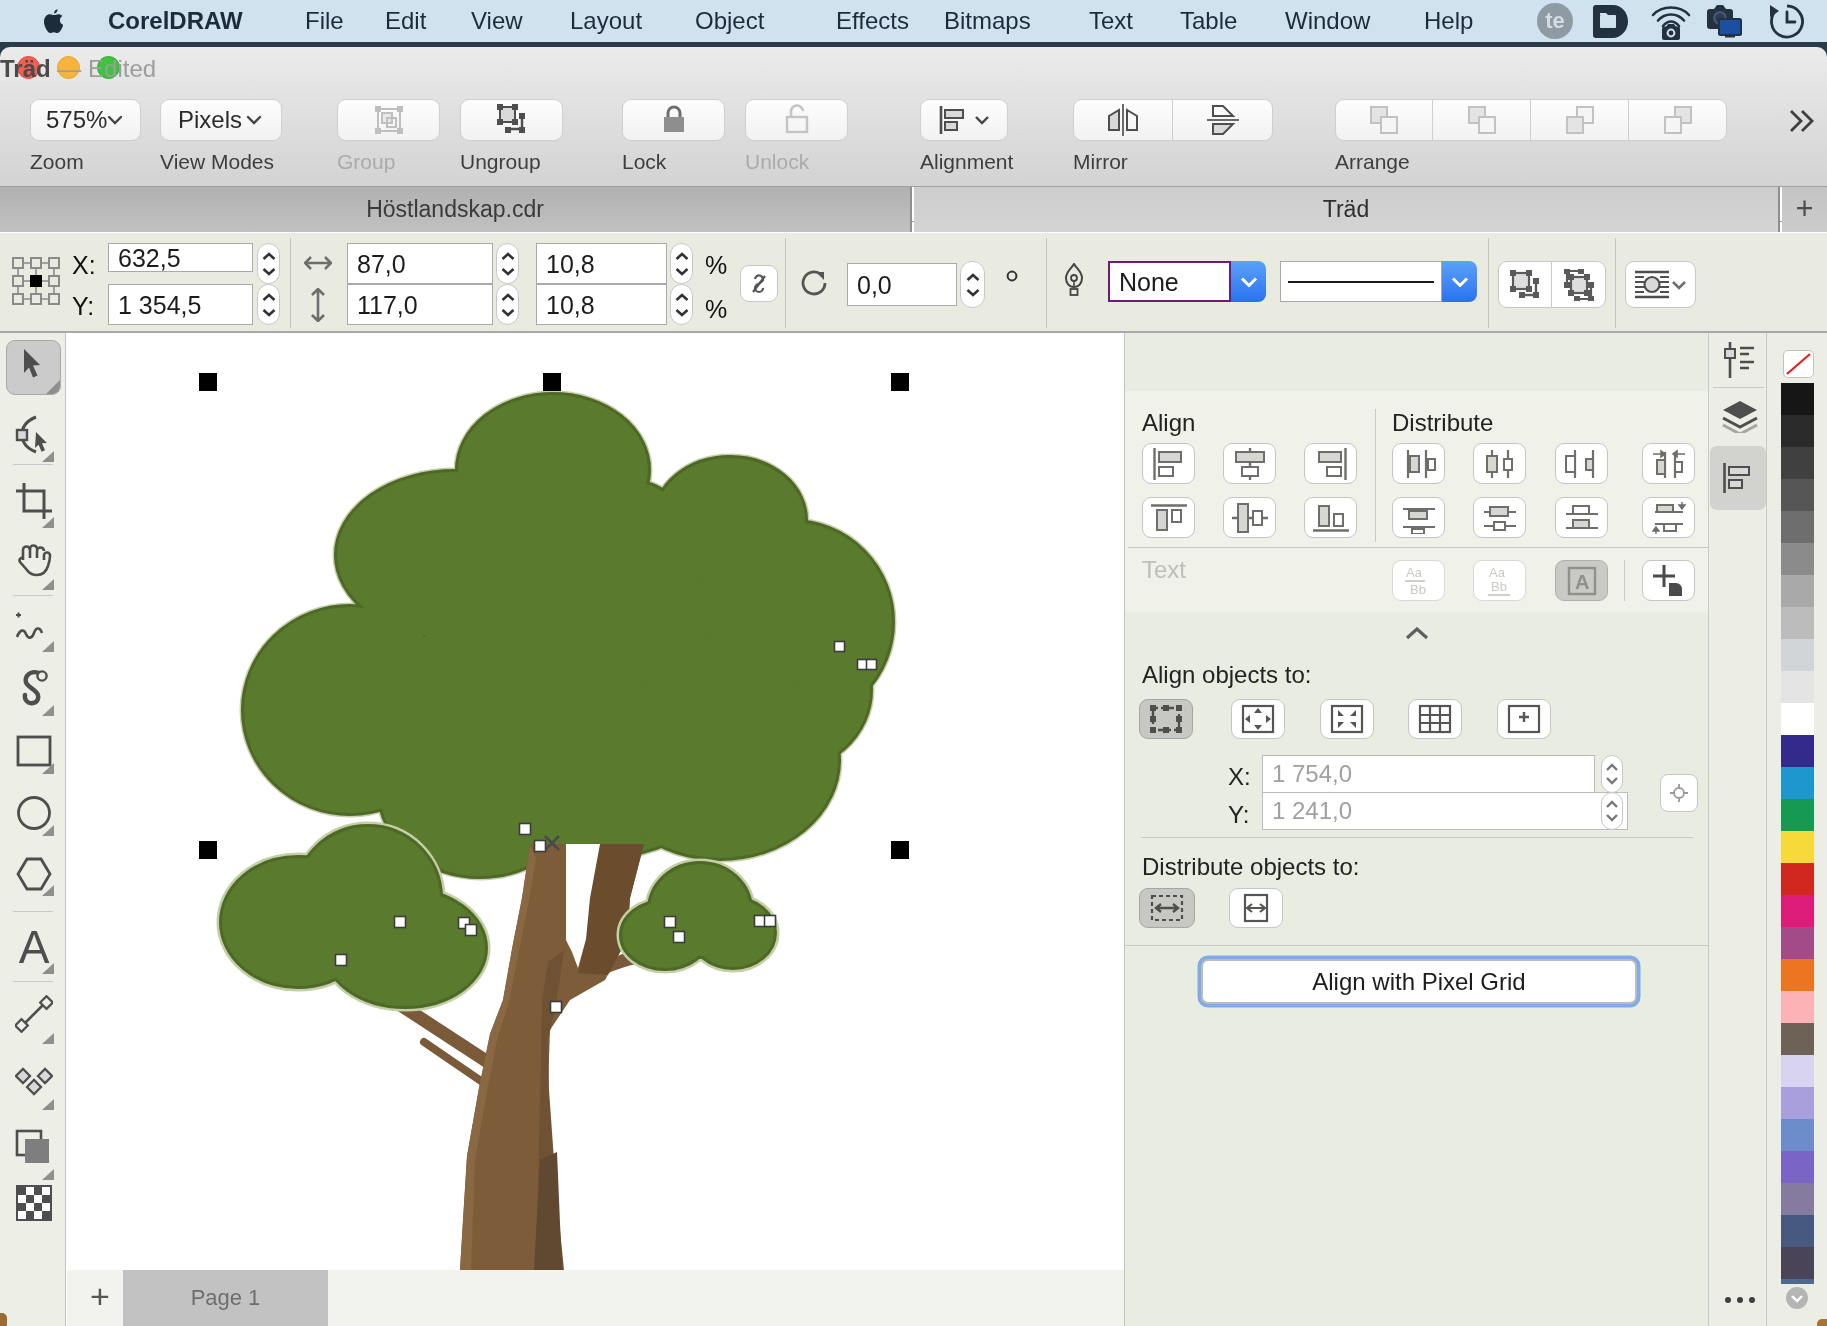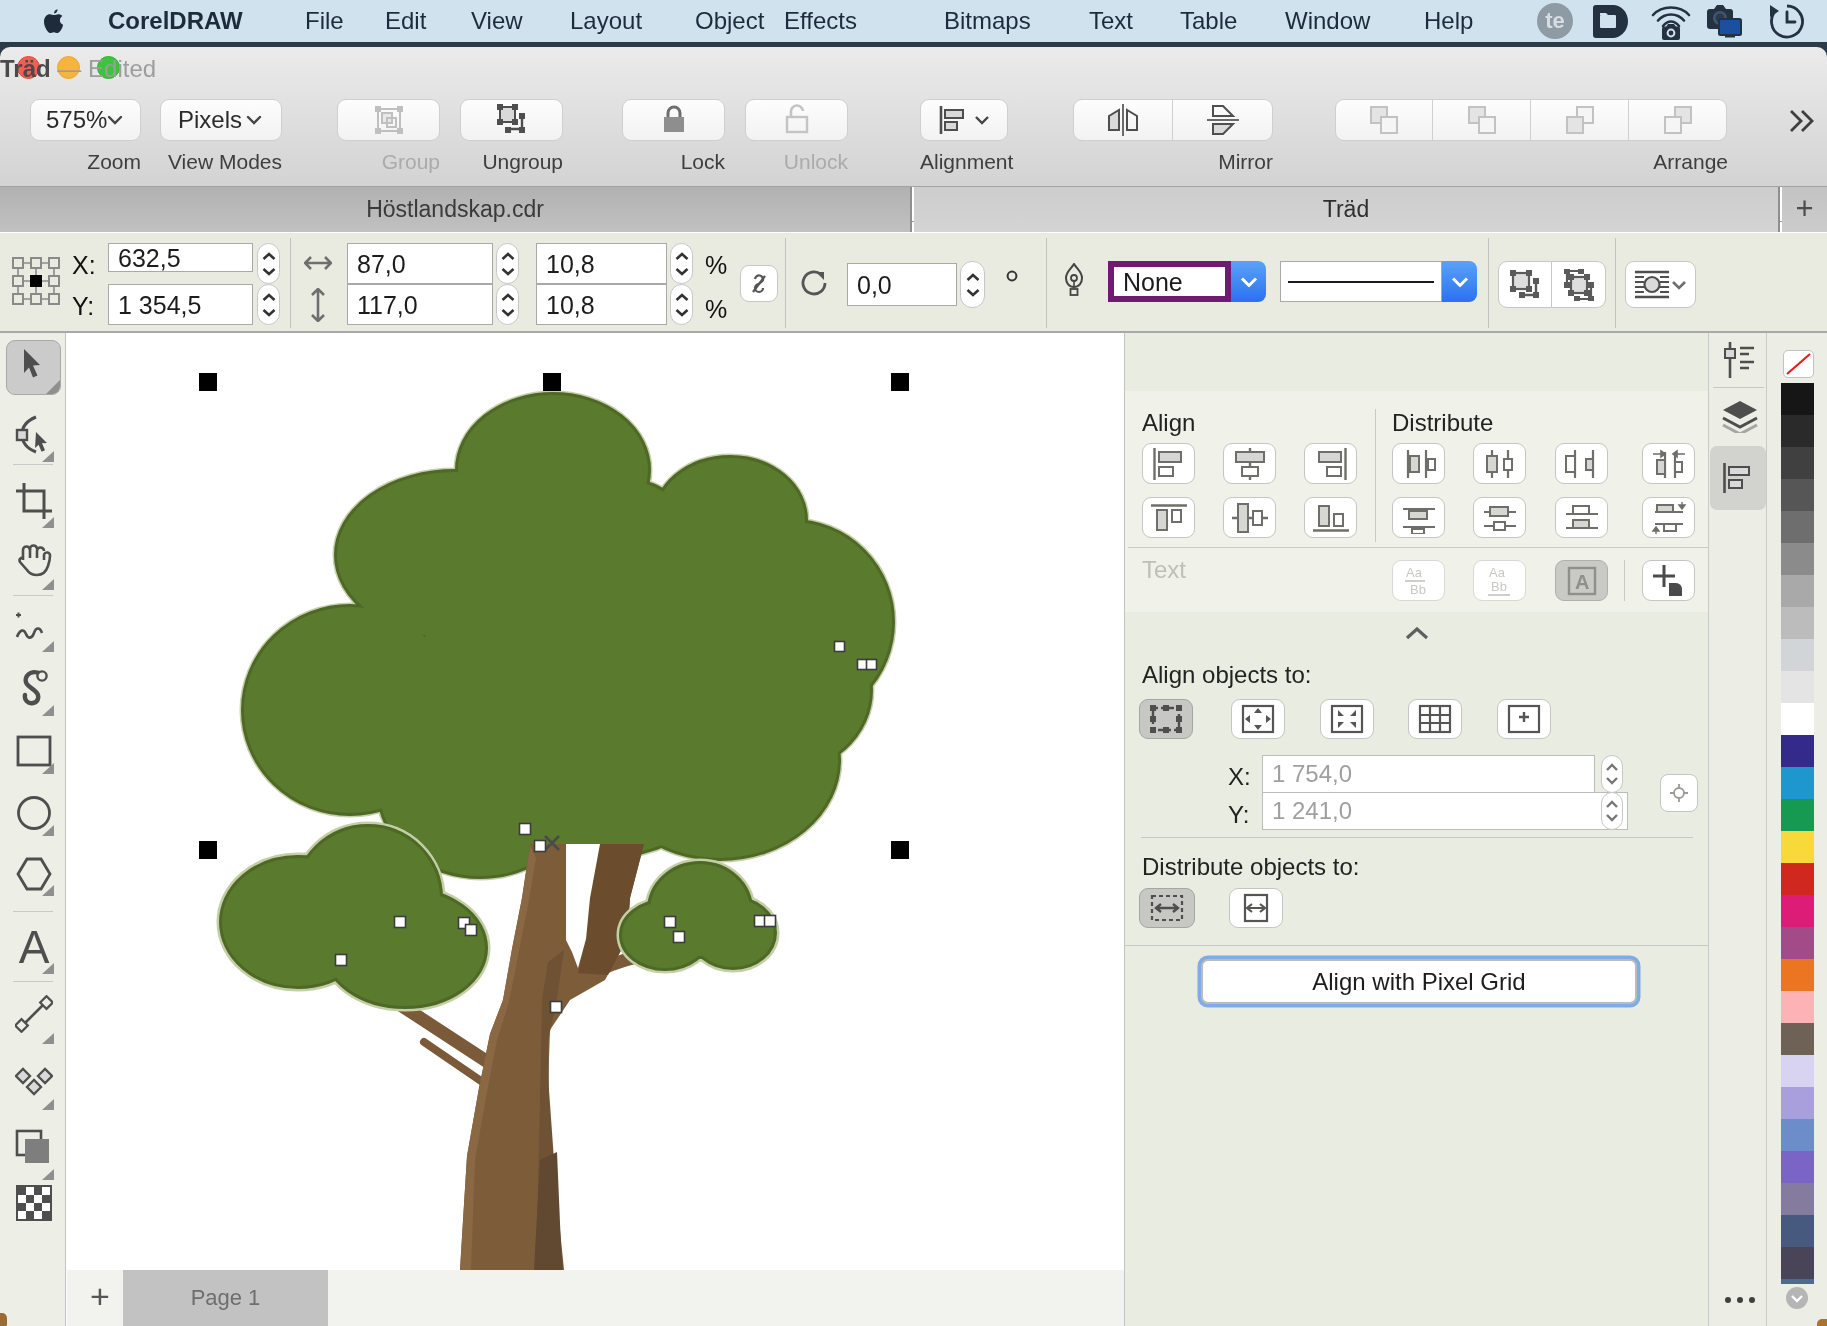--- a/index.html
+++ b/index.html
@@ -13,21 +13,21 @@
   .deskline { position:absolute; left:0; top:42px; width:1827px; height:5px; background:#2c3b4a; }
 
   
   .titlebar { position:absolute; left:0; top:47px; width:1827px; height:139px;
       background:linear-gradient(#ebebeb, #d3d3d3); }
   .tl { position:absolute; top:9px; width:23px; height:23px; border-radius:50%; }
   .title { position:absolute; top:10px; left:0; width:1827px; font-size:24px; color:#4c4c4c; height:24px; line-height:24px;}
   .title .dim { color:#9d9d9d; }
   .tbtn { position:absolute; top:52px; height:42px; background:linear-gradient(#fdfdfd,#f2f2f2); border:1px solid #cfcfcf; border-radius:9px; }
   .tbtn svg { position:absolute; left:50%; top:50%; transform:translate(-50%,-50%); }
-  .tlabel { position:absolute; top:104px; height:22px; line-height:22px; font-size:21px; color:#3e3e3e; text-align:right; }
+  .tlabel { position:absolute; top:104px; height:22px; line-height:22px; font-size:21px; color:#3e3e3e; text-align:left; }
   .tlabel.dis { color:#ababab; }
   .ddtext { font-size:24px; color:#2b2b2b; position:absolute; top:50%; transform:translateY(-50%); }
 
   
   .tabbar { position:absolute; left:0; top:186px; width:1827px; height:36px; border-top:1px solid #a2a2a2; border-bottom:1px solid #9a9a9a; }
   .tab1 { position:absolute; left:0; top:0; height:45px; width:912px; background:linear-gradient(#b1b1b2,#c1c1c2); border-right:2px solid #8f8f8f; color:#3a3a3a; font-size:23px; text-align:center; line-height:45px; }
   .tab2 { position:absolute; left:914px; top:0; height:45px; width:866px; background:linear-gradient(#cdcdce,#d4d4d4); border-right:2px solid #8f8f8f; color:#2e2e2e; font-size:23px; text-align:center; line-height:45px; }
   .tabplus { position:absolute; left:1782px; top:0; height:45px; width:45px; background:linear-gradient(#c3c3c4,#cccccc); color:#4e4e4e; font-size:31px; text-align:center; line-height:43px; font-weight:300;}
 
   
@@ -72,21 +72,21 @@
   <svg class="abs" style="left:43px;top:8px" width="22" height="26" viewBox="0 0 22 26">
     <path fill="#1d2b3b" d="M15.3 6.2c-1.8 0-2.6.9-4.1.9-1.5 0-2.7-.9-4.3-.9C4 6.2 1 8.8 1 13.8c0 5.3 3.9 11.2 6.1 11.2 1.3 0 2-.8 3.7-.8 1.7 0 2.2.8 3.7.8 2.4 0 5.5-5.8 5.5-8.3-2.4-1.2-3.1-2.7-3.1-4.5 0-2 1.2-3.4 2.5-4.2-1-1.2-2.7-1.8-4.1-1.8z"></path>
     <path fill="#1d2b3b" d="M14.5 1.2c.3 1.7-1.2 4.3-3.4 4.3-.3-2.4 1.7-4.2 3.4-4.3z"></path>
   </svg>
   <div class="mi" style="left:108px; font-weight:bold;">CorelDRAW</div>
   <div class="mi" style="left:305px;">File</div>
   <div class="mi" style="left:385px;">Edit</div>
   <div class="mi" style="left:471px;">View</div>
   <div class="mi" style="left:570px;">Layout</div>
   <div class="mi" style="left:695px;">Object</div>
-  <div class="mi" style="left:784px;">Effects</div>
+  <div class="mi" style="left:836px;">Effects</div>
   <div class="mi" style="left:944px;">Bitmaps</div>
   <div class="mi" style="left:1089px;">Text</div>
   <div class="mi" style="left:1180px;">Table</div>
   <div class="mi" style="left:1285px;">Window</div>
   <div class="mi" style="left:1424px;">Help</div>
   <div class="abs" style="left:1537px;top:3px;width:36px;height:36px;border-radius:50%;background:#8e9aa4;color:#d6dde2;font-size:22px;font-weight:bold;text-align:center;line-height:36px;">te</div>
   <svg class="abs" style="left:1593px;top:5px" width="35" height="33" viewBox="0 0 35 33">
     <path fill="#233141" d="M3 0h17c8 0 15 7 15 16.5S27 33 20 33H3a3 3 0 0 1-3-3V3a3 3 0 0 1 3-3z"></path>
     <rect x="7" y="10" width="16" height="13" rx="1" fill="#d1e2ef"></rect>
     <path fill="#d1e2ef" d="M7 8h6l2 2H7z"></path>
@@ -348,21 +348,21 @@
   <svg class="abs" style="left:1006px;top:37px" width="12" height="12" viewBox="0 0 12 12">
       <circle cx="6" cy="6" r="4.4" stroke="#333" stroke-width="2" fill="none"></circle>
     </svg>
   <div class="psep" style="left:1046px;"></div>
   <svg class="abs" style="left:1064px;top:30px" width="20" height="34" viewBox="0 0 20 34">
     <path d="M10 1C13 6 18 9 18 15c0 5-3 9-8 9s-8-4-8-9C2 9 7 6 10 1z" fill="none" stroke="#444" stroke-width="2"></path>
     <circle cx="10" cy="15" r="3" fill="none" stroke="#444" stroke-width="1.8"></circle>
     <path d="M10 18v6" stroke="#444" stroke-width="1.6"></path>
     <rect x="6.5" y="26" width="7" height="6" fill="none" stroke="#444" stroke-width="1.8"></rect>
   </svg>
-  <div class="abs" style="left:1108px;top:28px;width:123px;height:41px;background:#fff;border:6px solid #701a75;">
+  <div class="abs" style="left:1108px;top:28px;width:123px;height:41px;background:#fff;border:2px solid #701a75;">
     <span style="position:absolute;left:9px;top:50%;transform:translateY(-50%);font-size:25px;color:#1c1c1c;">None</span>
   </div>
   <div class="abs" style="left:1231px;top:28px;width:35px;height:41px;background:linear-gradient(#5aa2f7,#2b71f1);border-radius:0 8px 8px 0;">
     <svg style="position:absolute;left:50%;top:50%;transform:translate(-50%,-50%)" width="18" height="11" viewBox="0 0 18 11">
         <path d="M2 2l7 7 7-7" stroke="#fff" stroke-width="3" fill="none"></path>
       </svg>
   </div>
   <div class="abs" style="left:1280px;top:28px;width:162px;height:41px;background:#fff;border:1px solid #a9a9a9;">
     <div style="position:absolute;left:7px;right:7px;top:19px;height:2px;background:#1a1a1a;"></div>
   </div>

